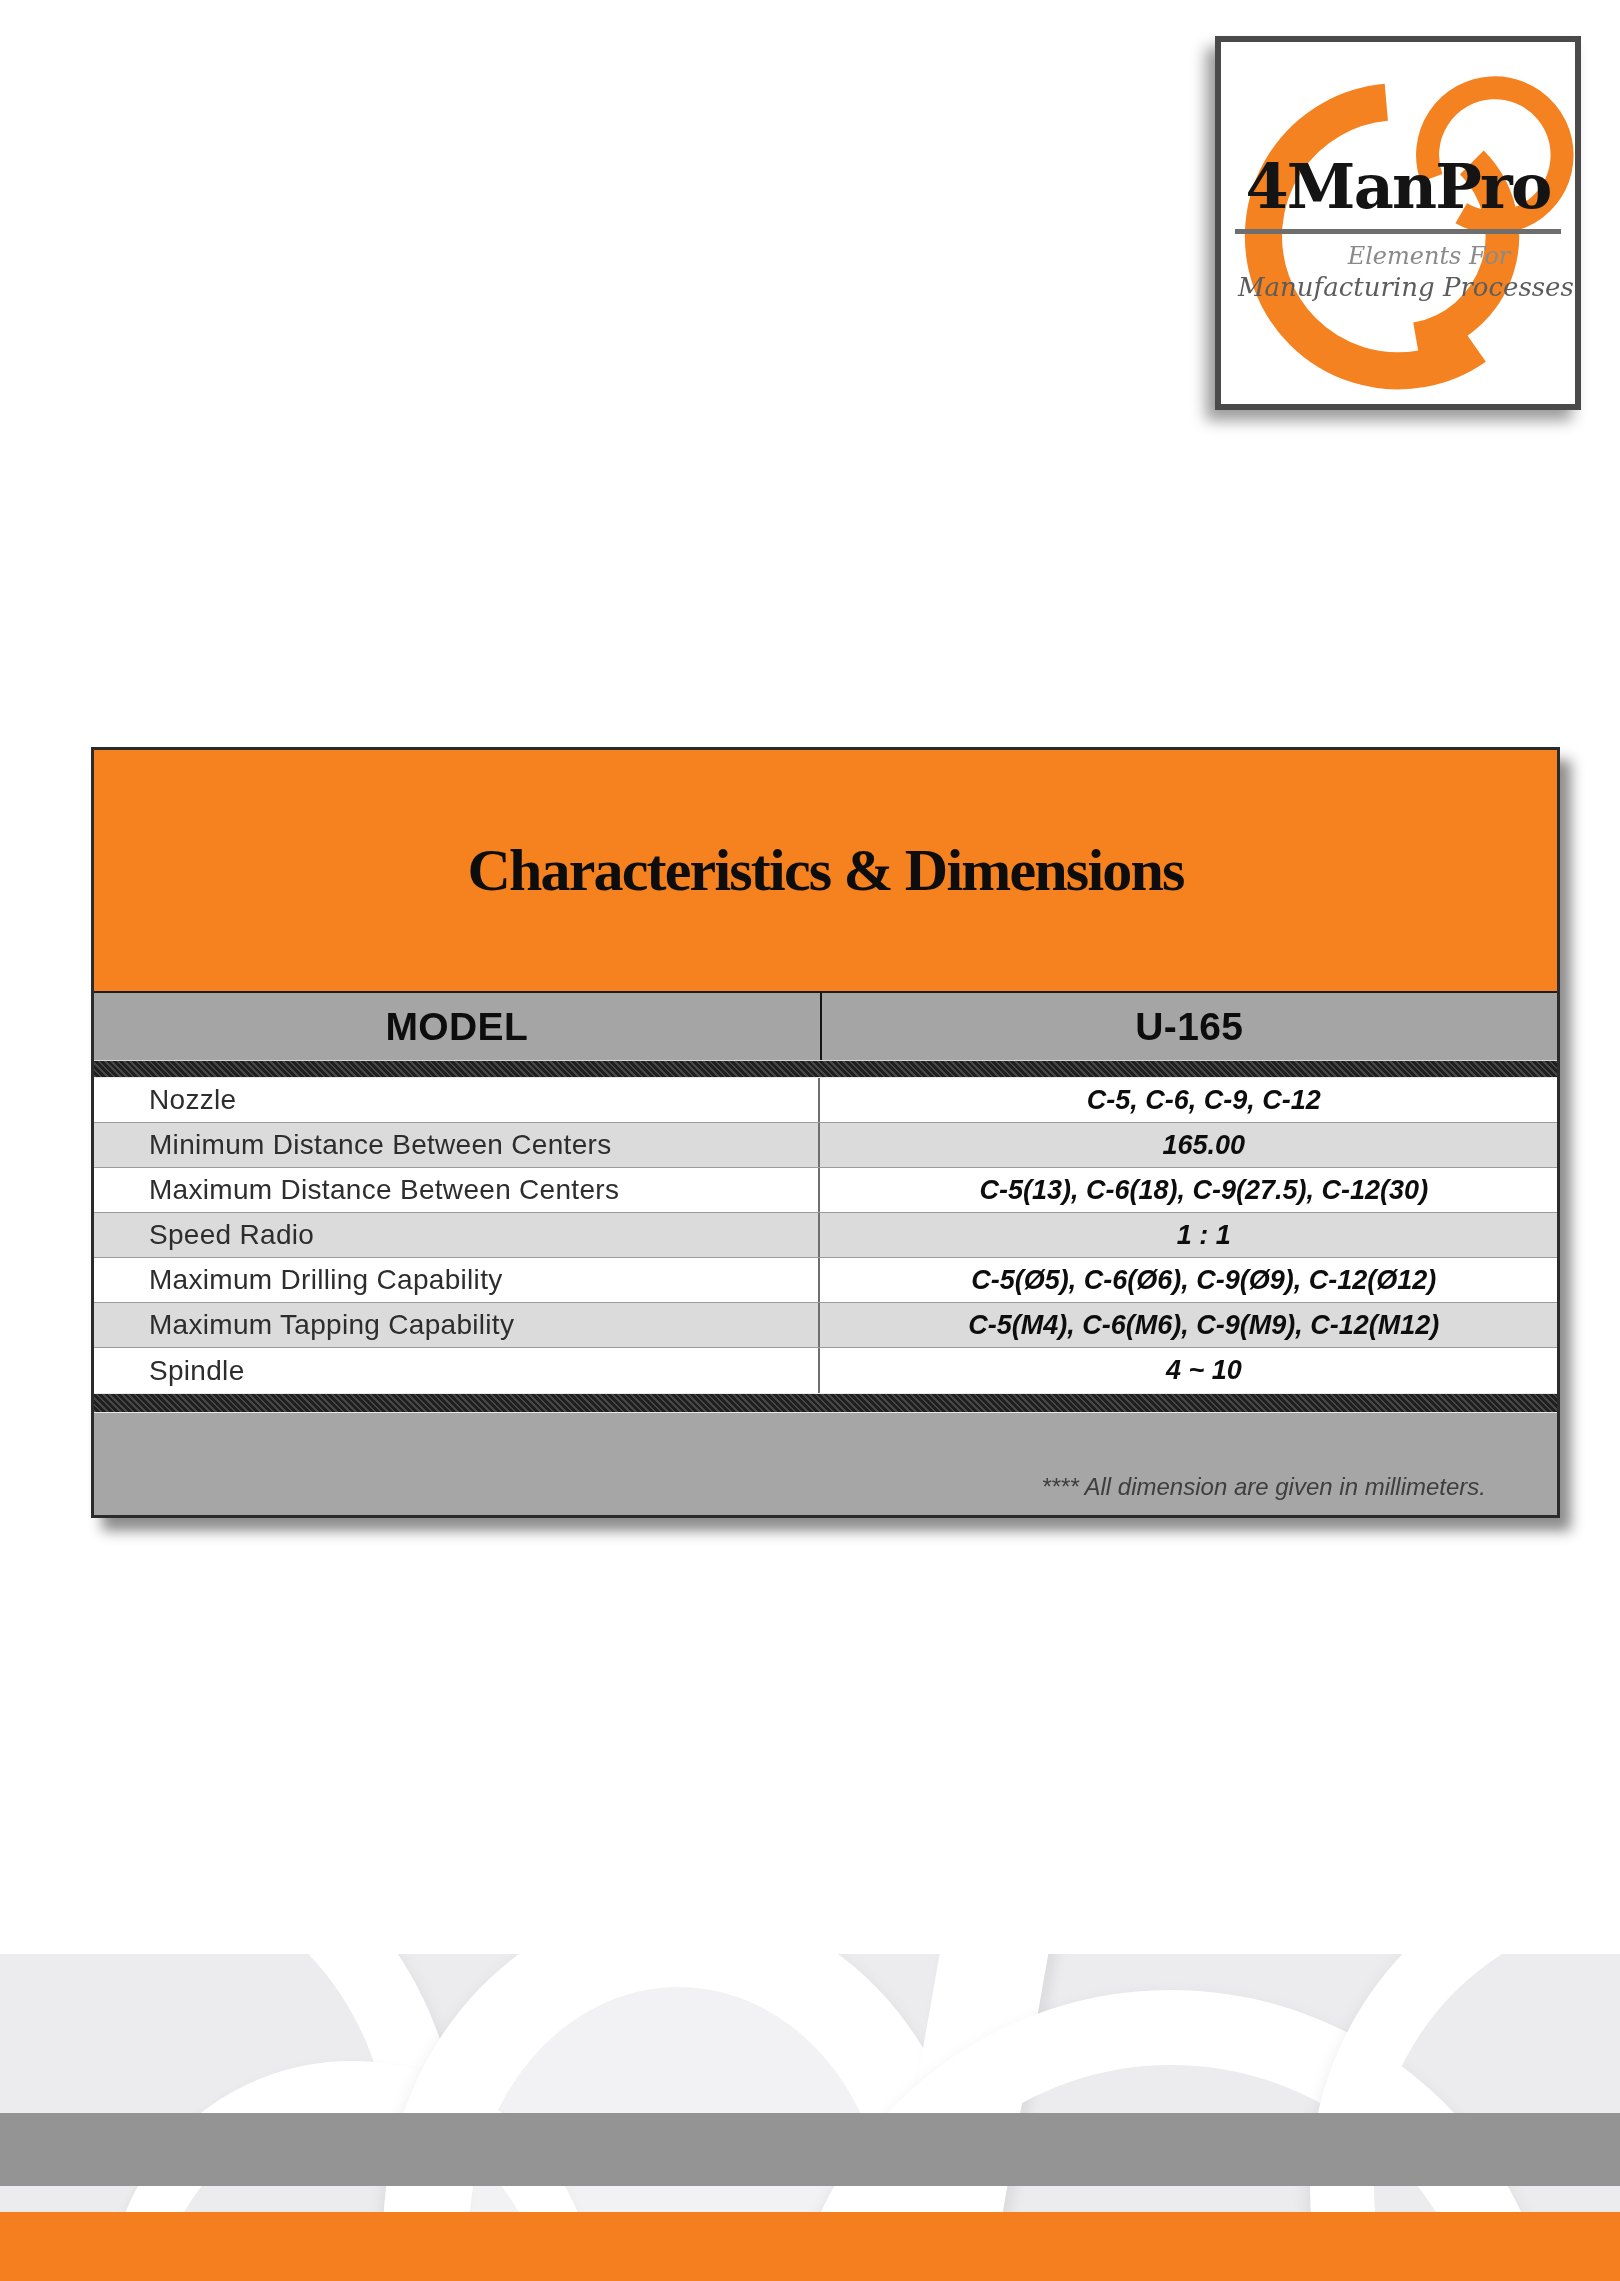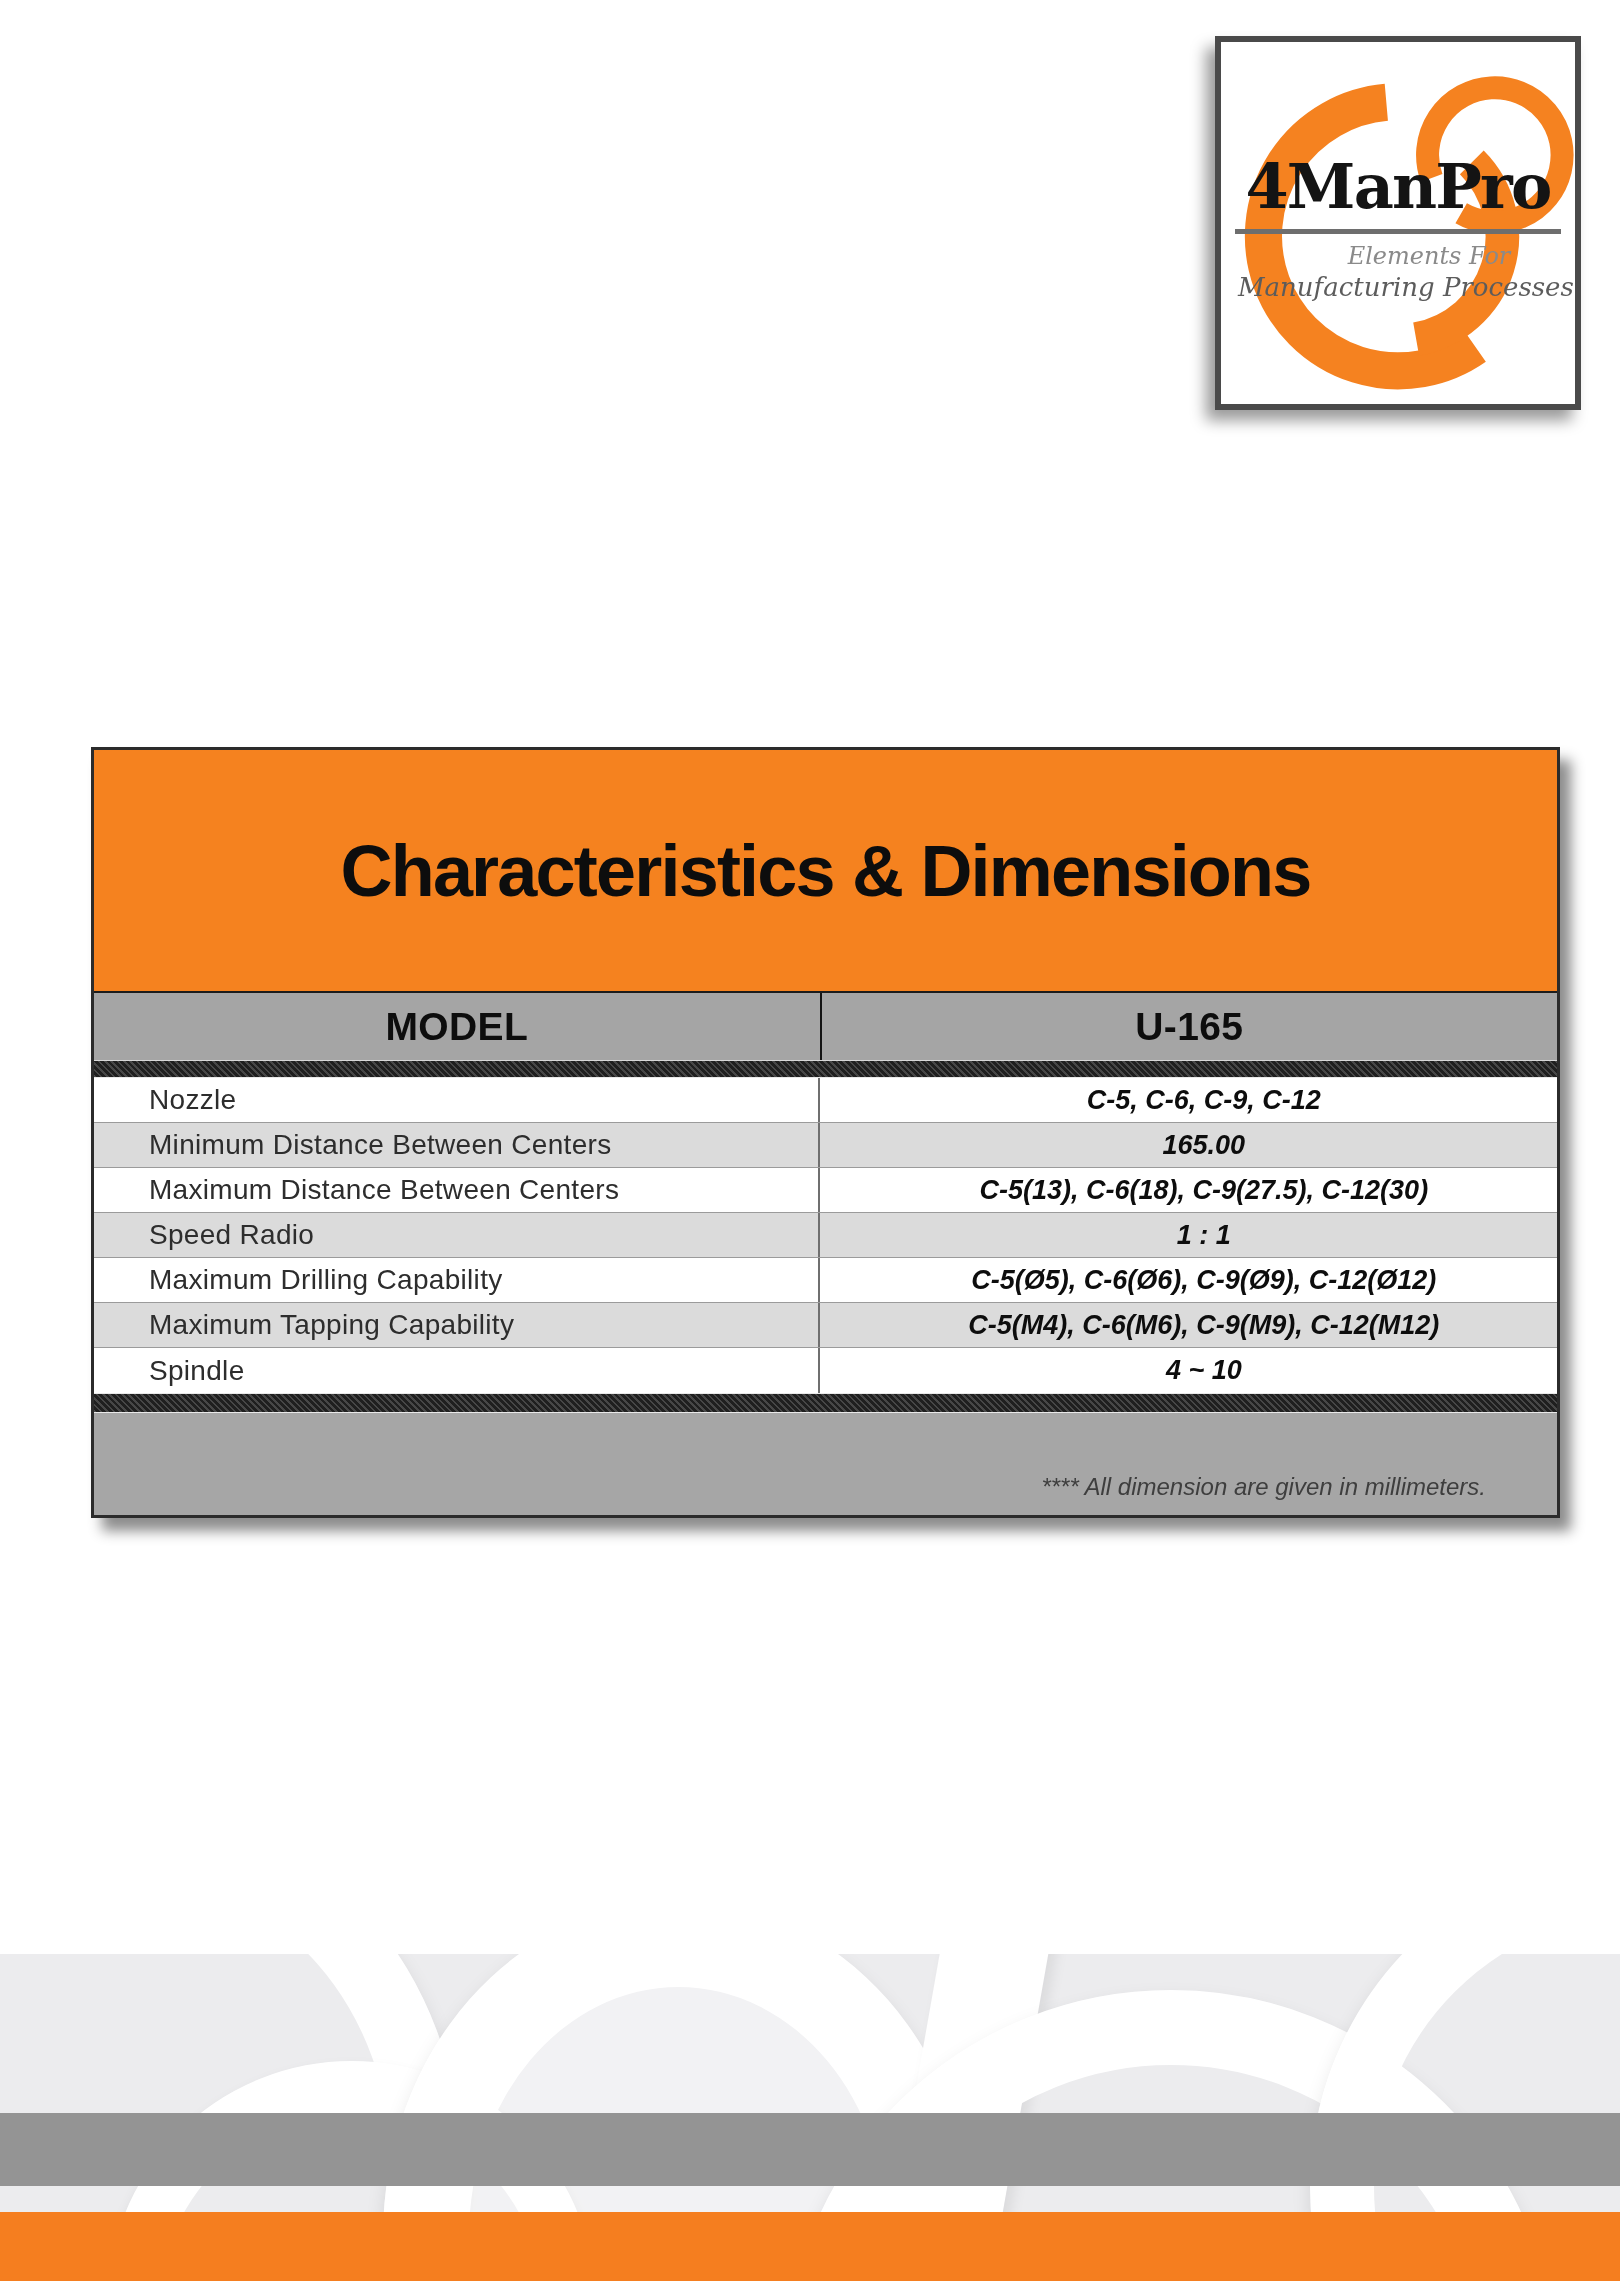--- a/index.html
+++ b/index.html
@@ -37,22 +37,22 @@
   .spec-card{
     position:absolute;left:91px;top:747px;width:1463px;
     border:3.6px solid #2b2b2b;background:#a6a6a6;
     box-shadow:10.7px 12.5px 12.5px rgba(0,0,0,0.45);
   }
   .title-band{
     height:241px;background:#F5821F;display:flex;align-items:center;justify-content:center;
     border-bottom:2.7px solid #1c1c1c;
   }
   .title-band h1{
-    margin:11px;font-size:72px;font-weight:800;color:#0d0d0d;letter-spacing:-1.8px;
-    font-family:Liberation Sans, sans-serif;
+    margin:11px;font-size:60px;font-weight:800;color:#0d0d0d;letter-spacing:-1.8px;
+    font-family:Liberation Serif, serif;
   }
   .model-row{
     height:67px;background:#a5a5a5;display:flex;
     border-bottom:1.8px solid #d8d8d8;
   }
   .model-cell{
     display:flex;align-items:center;justify-content:center;
     font-size:39px;font-weight:600;color:#0d0d0d;letter-spacing:0.4px;
   }
   .model-cell.left{width:49.6%;border-right:2.7px solid #141414;}

